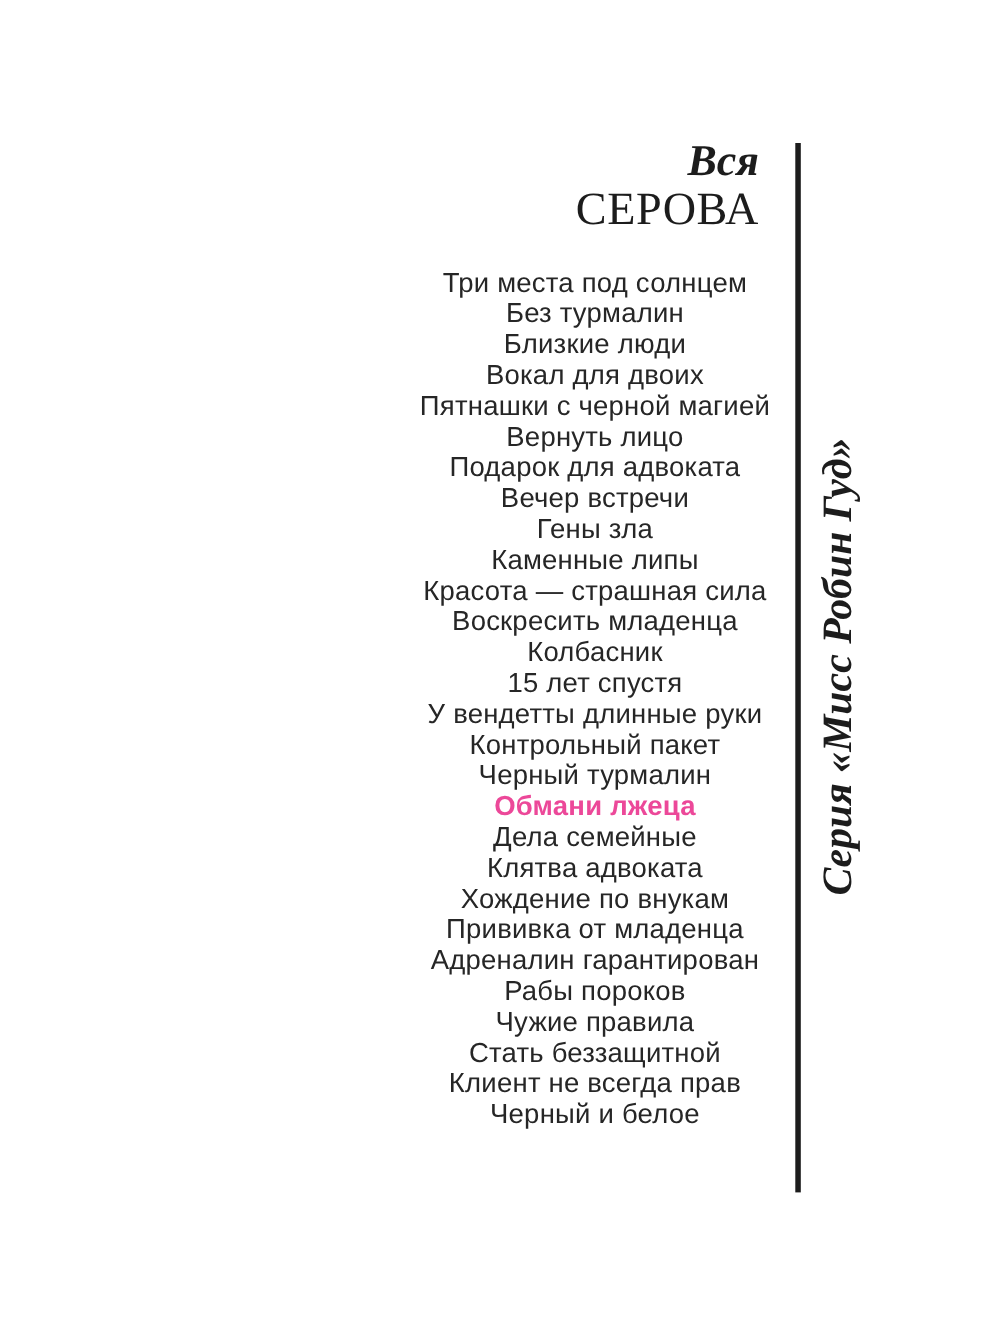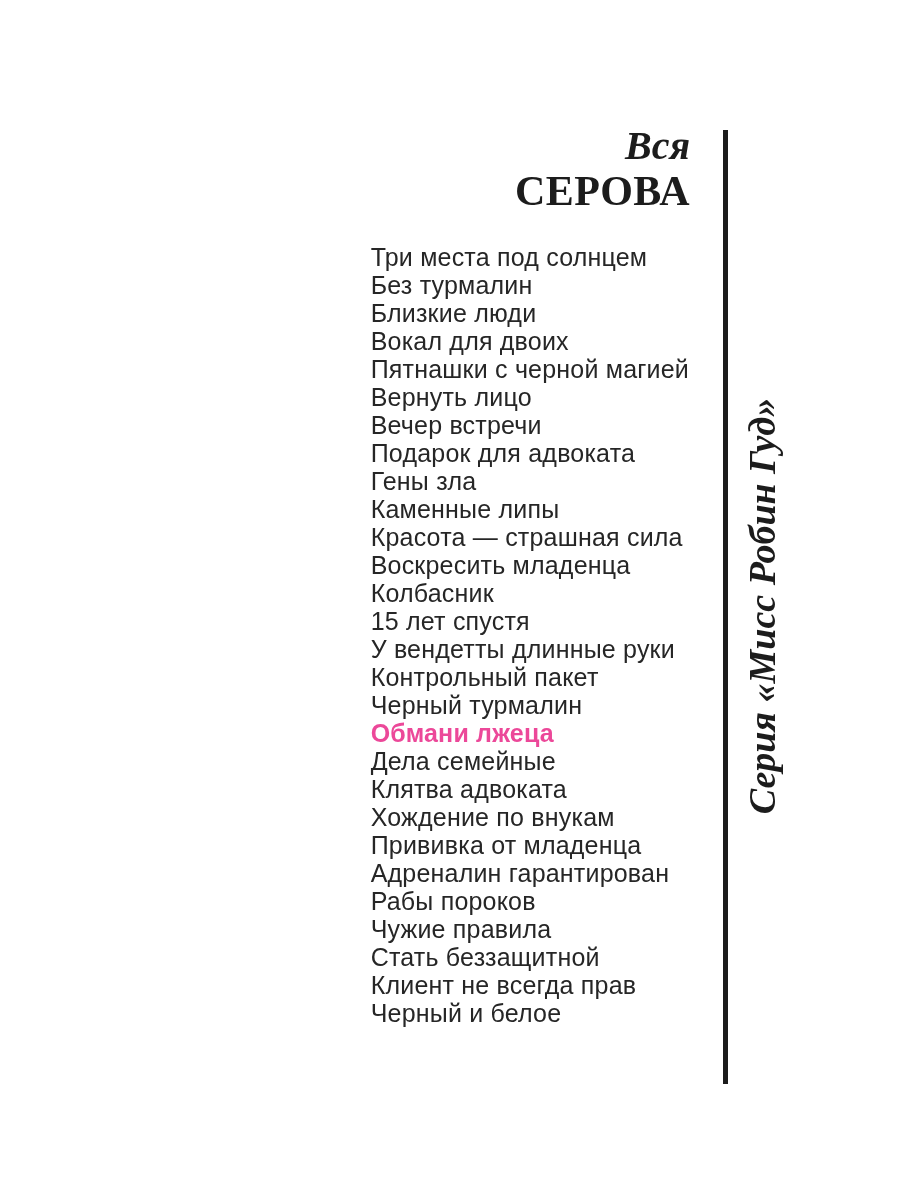--- a/index.html
+++ b/index.html
@@ -31,31 +31,31 @@
   }
   .header-prefix{
     display:block;
     font-style:italic;
     font-weight:700;
     font-size:40px;
     line-height:44px;
   }
   .header-author{
     display:block;
-    font-weight:700;
+    font-weight:400;
     font-size:42px;
     line-height:46px;
     letter-spacing:0.5px;
   }
   
   .title-list{
     position:absolute;
     top:243px;
-    right:211px;
-    text-align:left;
+    right:200px;
+    text-align:center;
     font-size:25px;
     line-height:28px;
     color:var(--list-ink);
     letter-spacing:0.2px;
     white-space:nowrap;
     margin-left:32px;
   }
   .title-row{font-weight:400;}
   .title-row.bold{font-weight:700;color:#ec4899;}
   
@@ -91,22 +91,22 @@
     <span class="header-author">СЕРОВА</span>
   </div>
 
   <div class="title-list">
       <div class="title-row">Три места под солнцем</div>
       <div class="title-row">Без турмалин</div>
       <div class="title-row">Близкие люди</div>
       <div class="title-row">Вокал для двоих</div>
       <div class="title-row">Пятнашки с черной магией</div>
       <div class="title-row">Вернуть лицо</div>
+      <div class="title-row">Подарок для адвоката</div>
       <div class="title-row">Вечер встречи</div>
-      <div class="title-row">Подарок для адвоката</div>
       <div class="title-row">Гены зла</div>
       <div class="title-row">Каменные липы</div>
       <div class="title-row">Красота — страшная сила</div>
       <div class="title-row">Воскресить младенца</div>
       <div class="title-row">Колбасник</div>
       <div class="title-row">15 лет спустя</div>
       <div class="title-row">У вендетты длинные руки</div>
       <div class="title-row">Контрольный пакет</div>
       <div class="title-row">Черный турмалин</div>
       <div class="title-row bold">Обмани лжеца</div>

